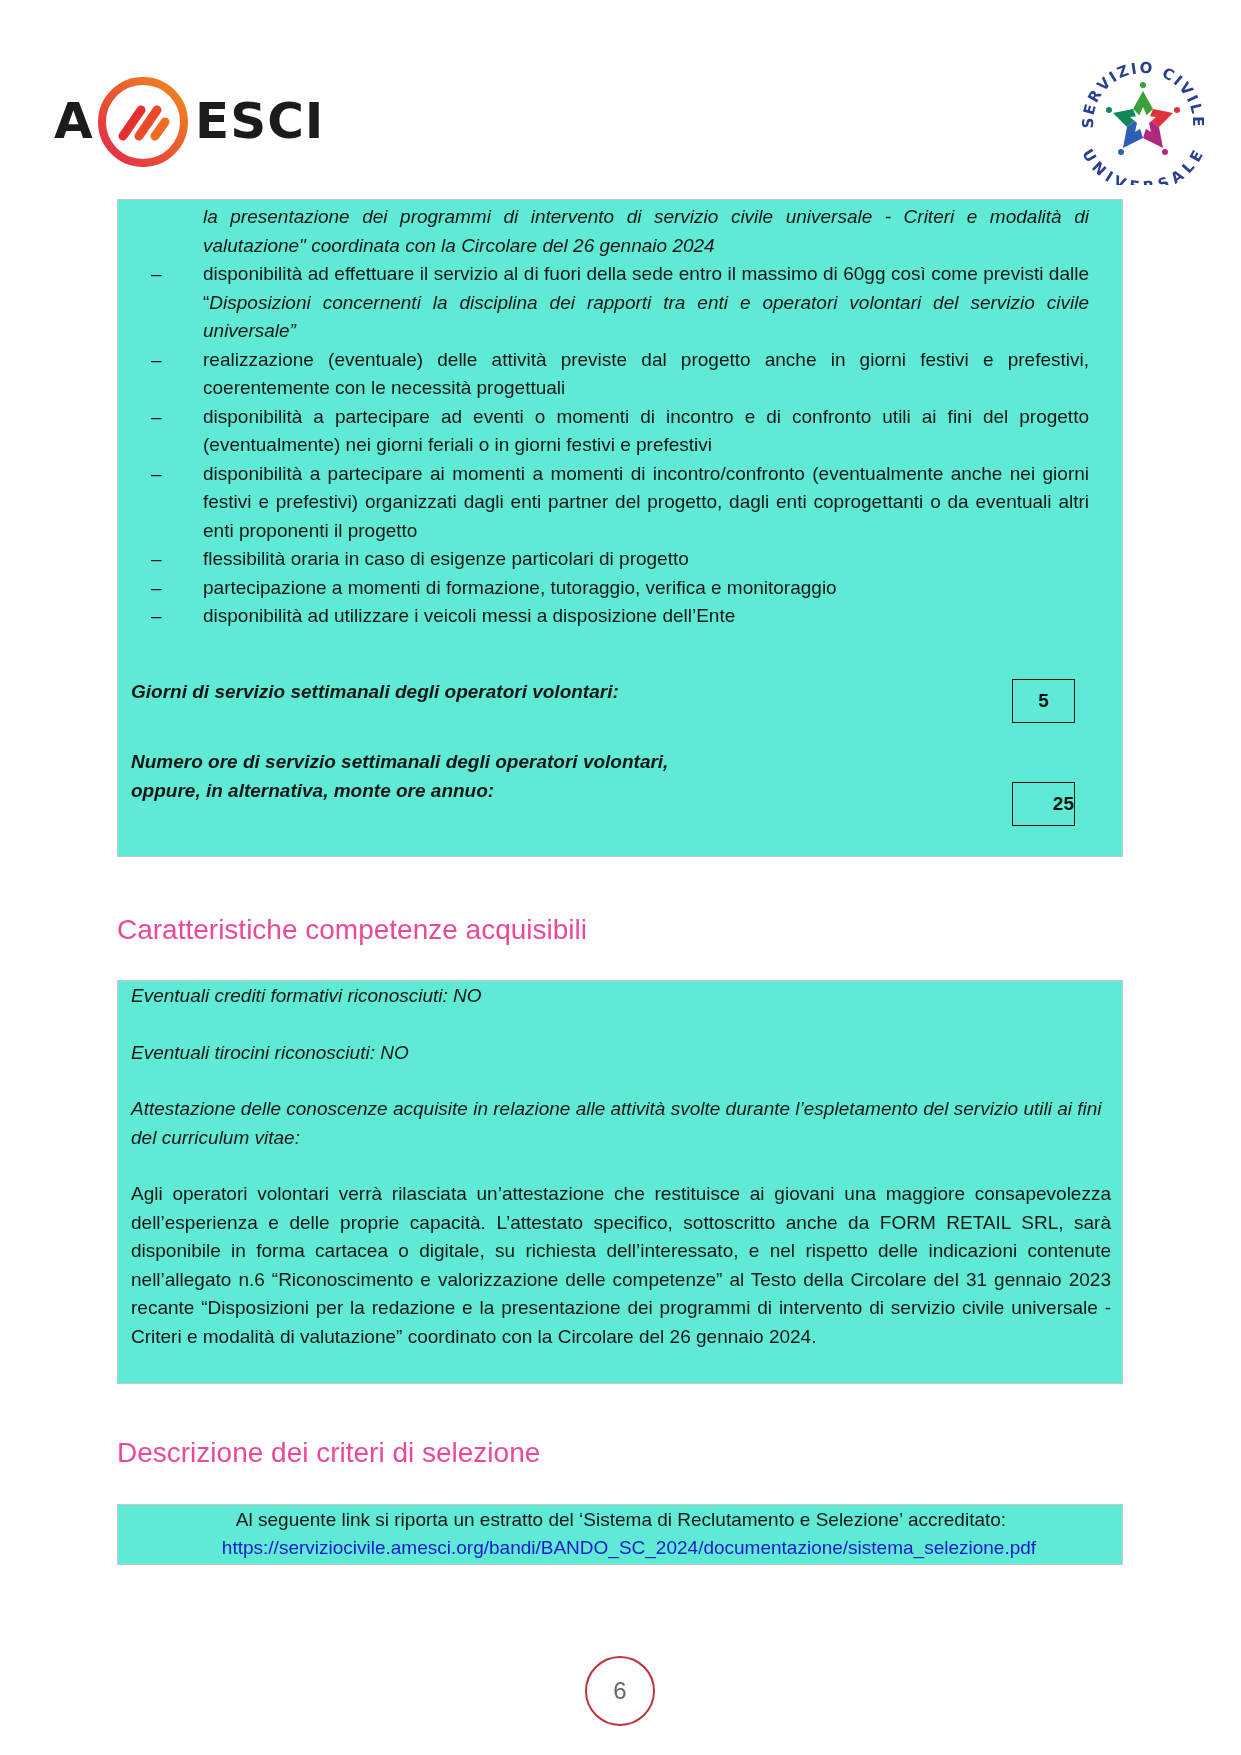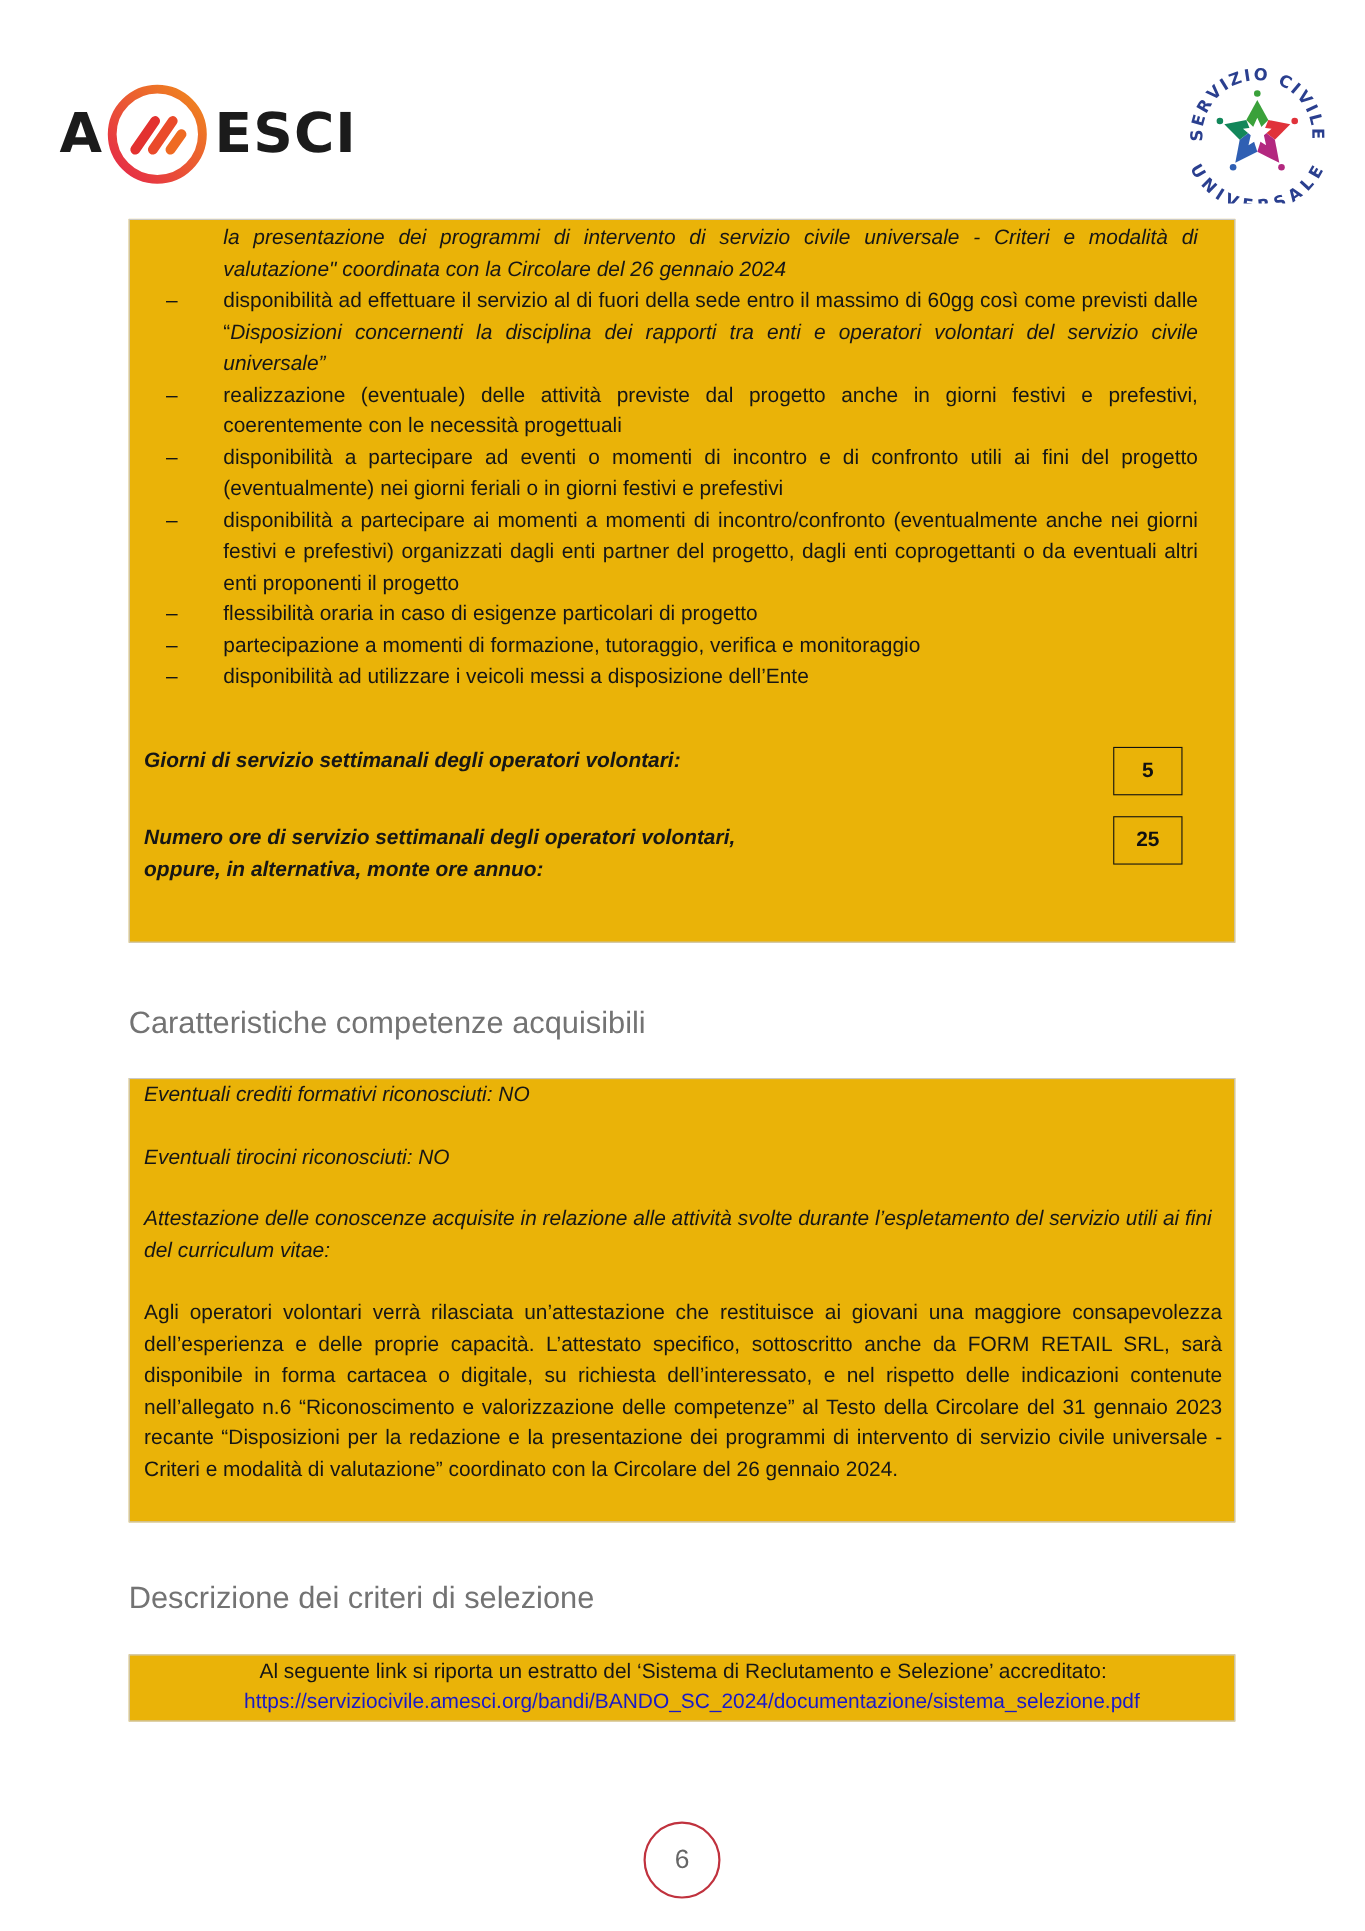--- a/index.html
+++ b/index.html
@@ -7,38 +7,38 @@
          font-family:"Liberation Sans", sans-serif; color:#111; }
   .abs { position:absolute; }
 
   
   .amesci-logo { left:54px; top:74px; width:264px; height:98px; }
   .amesci-letter { position:absolute; top:22px; font-family:"DejaVu Sans", sans-serif;
                    font-weight:bold; font-size:50px; color:#1b1b1b; letter-spacing:1px; line-height:1; }
   .scu-logo { left:1075px; top:55px; width:135px; height:130px; }
 
   
-  .box { position:absolute; border:1.5px solid #c9c9c9; box-sizing:border-box; background:#eab308; }
+  .box { position:absolute; border:1.5px solid #c9c9c9; box-sizing:border-box; background:#5eead4; }
   .box1 { left:117px; top:199px; width:1006px; height:658px; }
   .box2 { left:117px; top:980px; width:1006px; height:404px; }
   .box3 { left:117px; top:1504px; width:1006px; height:61px;text-align:center; }
 
   .txt { font-size:19px; line-height:28.5px; color:#161616; }
   .it { font-style:italic; }
   .just { text-align:justify; }
 
   .list { position:absolute; left:85px; top:3px; width:886px; }
   .list .li { position:relative; }
   .list .dash { position:absolute; left:-52px; top:0; }
 
   .label-row { position:absolute; left:13px;font-weight:bold; }
   .valbox { position:absolute; left:894px; width:63px; height:44px; border:1.5px solid #111;
             box-sizing:border-box; font-weight:bold; font-size:19px; line-height:41px; text-align:center; }
 
-  .section-title { position:absolute; left:117px; font-size:28px; color:#737373; font-weight:normal;
+  .section-title { position:absolute; left:117px; font-size:28px; color:#ec4899; font-weight:normal;
                    font-family:"Liberation Sans", sans-serif; margin:0; }
 
   .inner { position:absolute; left:13px; right:11px; }
 
   .link { color:#1a1ac8; font-weight:normal; text-decoration:none;margin-left:16px; }
 
   .page-num { left:585px; top:1656px; width:70px; height:70px; border:2px solid #c0323e;
               border-radius:50%; box-sizing:border-box; text-align:center; line-height:66px;
               font-size:24px; color:#666; }
 </style>
@@ -126,21 +126,21 @@
     </div>
   </div>
 
   <div class="label-row txt it" style="top:478px;">Giorni di servizio settimanali degli operatori volontari:</div>
   <div class="valbox" style="top:479px;">5</div>
 
   <div class="label-row txt it" style="top:548px;">
     <div>Numero ore di servizio settimanali degli operatori volontari,</div>
     <div>oppure, in alternativa, monte ore annuo:</div>
   </div>
-  <div class="valbox" style="top:542px;">25</div>
+  <div class="valbox" style="top:582px;text-align:right;">25</div>
 </div>
 
 <h2 class="section-title" style="top:914px;">Caratteristiche competenze acquisibili</h2>
 <div class="box box2">
   <div class="inner txt it" style="top:1px;">Eventuali crediti formativi riconosciuti: NO</div>
   <div class="inner txt it" style="top:58px;">Eventuali tirocini riconosciuti: NO</div>
   <div class="inner txt it" style="top:114px;">Attestazione delle conoscenze acquisite in relazione alle attività svolte durante l’espletamento del servizio utili ai fini del curriculum vitae:</div>
   <div class="inner txt just" style="top:199px;">Agli operatori volontari verrà rilasciata un’attestazione che restituisce ai giovani una maggiore consapevolezza dell’esperienza e delle proprie capacità. L’attestato specifico, sottoscritto anche da FORM RETAIL SRL, sarà disponibile in forma cartacea o digitale, su richiesta dell’interessato, e nel rispetto delle indicazioni contenute nell’allegato n.6 “Riconoscimento e valorizzazione delle competenze” al Testo della Circolare del 31 gennaio 2023 recante “Disposizioni per la redazione e la presentazione dei programmi di intervento di servizio civile universale - Criteri e modalità di valutazione” coordinato con la Circolare del 26 gennaio 2024.</div>
 </div>
 

